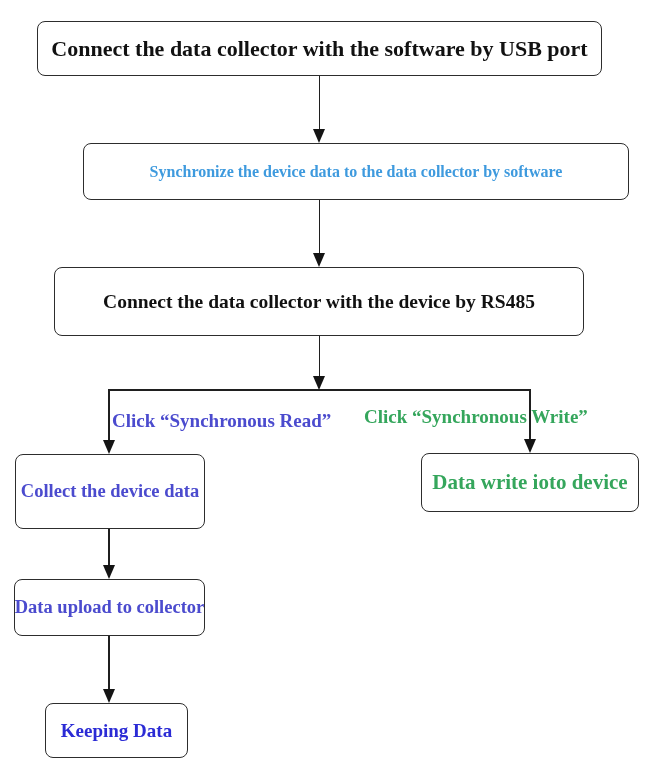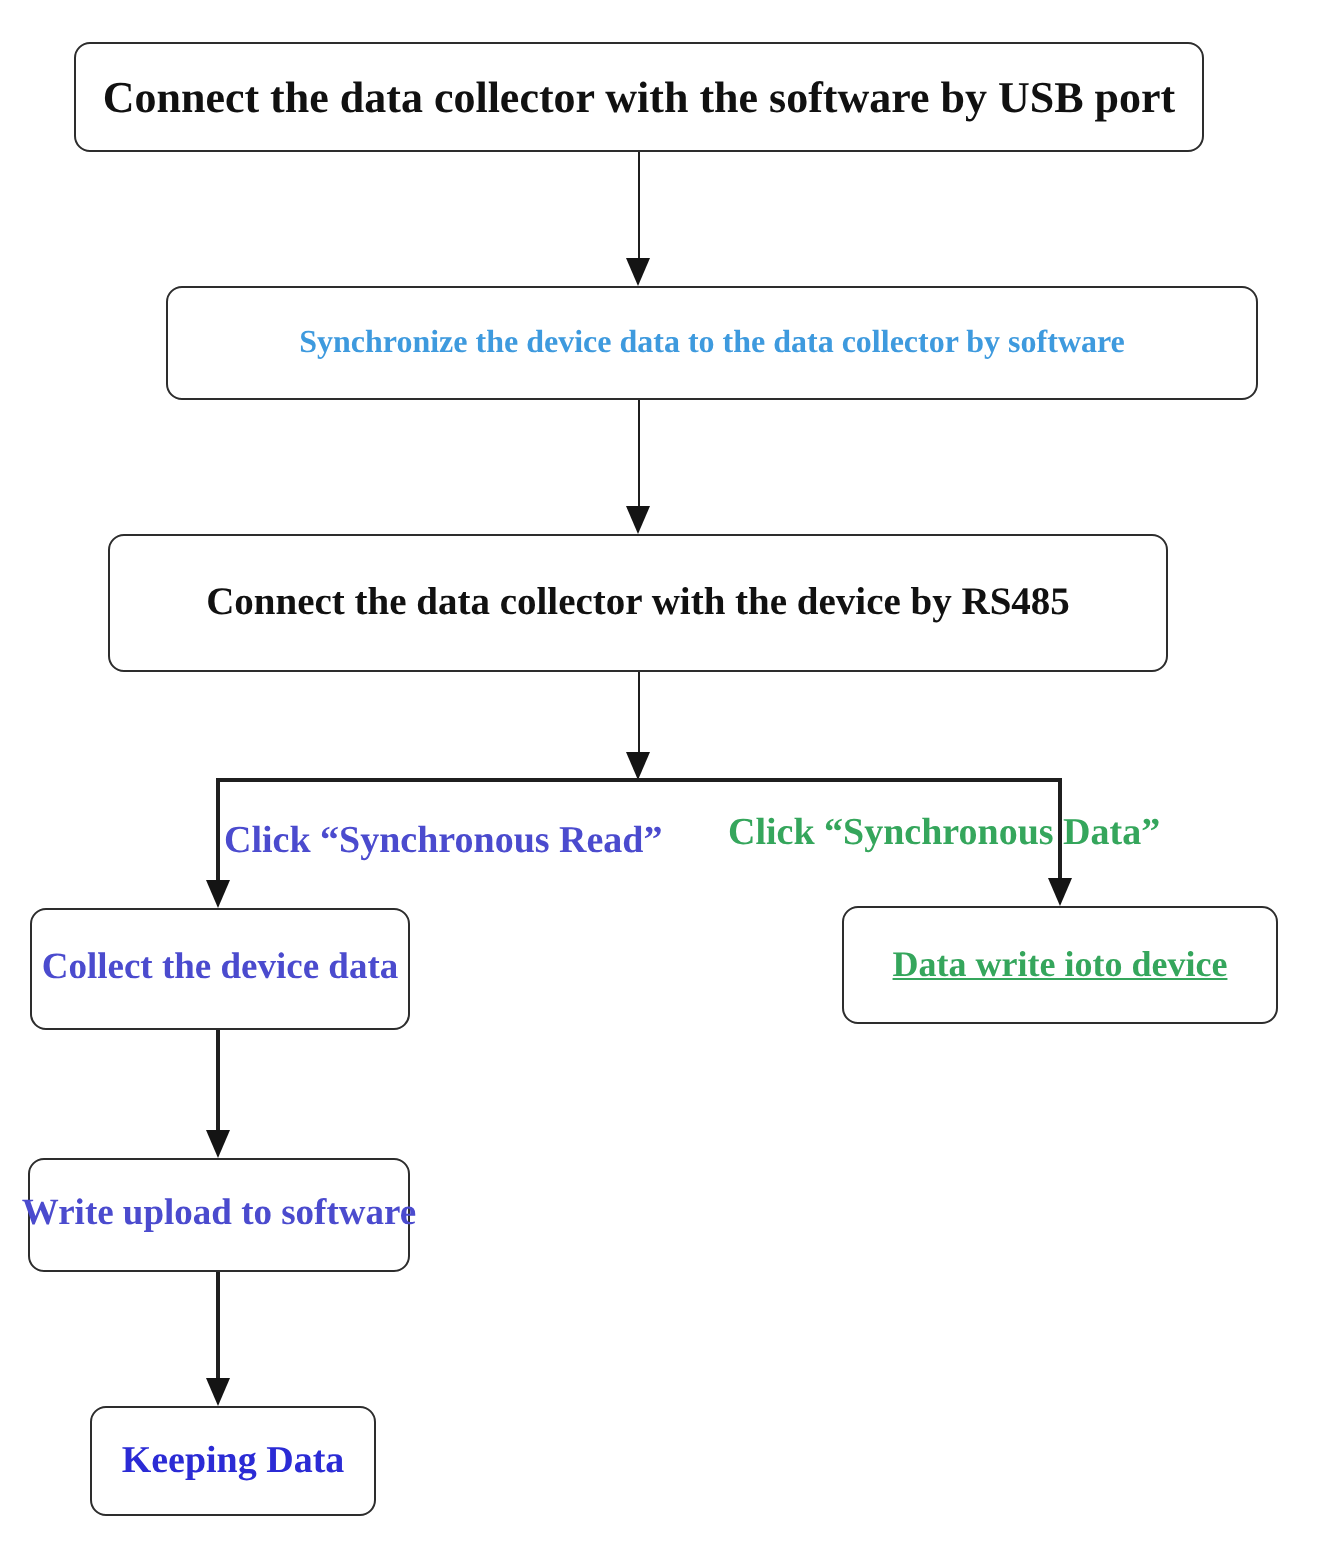--- a/index.html
+++ b/index.html
@@ -26,22 +26,22 @@
     align-items: center;
     justify-content: center;
     white-space: nowrap;
     font-weight: bold;
     overflow: visible;
     box-sizing: border-box;
   }
   .n0 { left: 37px;  top: 21px;  width: 565px; height: 55px; font-size: 22px;  color:#111; }
   .n1 { left: 83px;  top: 143px; width: 546px; height: 57px; font-size: 16px; }
   .n2 { left: 54px;  top: 267px; width: 530px; height: 69px; font-size: 19.5px; color:#111; }
-  .n3 { left: 15px;  top: 454px; width: 190px; height: 61px; font-size: 18.5px; }
-  .n4 { left: 421px; top: 453px; width: 218px; height: 59px; font-size: 18px; text-decoration: underline; }
+  .n3 { left: 15px;  top: 454px; width: 190px; height: 75px; font-size: 18.5px; }
+  .n4 { left: 421px; top: 453px; width: 218px; height: 59px; font-size: 21px; }
   .n5 { left: 14px;  top: 579px; width: 191px; height: 57px; font-size: 18.5px; }
   .n6 { left: 45px;  top: 703px; width: 143px; height: 55px; font-size: 19px; }
 
   
   .vline, .hline {
     position: absolute;
     background: #1f1f1f;
   }
   .vline { width: 1.5px; }
   .hline { height: 1.5px; }
@@ -99,21 +99,21 @@
   <div class="node n0" style="color: rgb(17, 17, 17);">Connect the data collector with the software by USB port</div>
 
   <div class="node n1" style="color: rgb(62, 154, 222);">Synchronize the device data to the data collector by software</div>
 
   <div class="node n2" style="color: rgb(17, 17, 17);">Connect the data collector with the device by RS485</div>
 
   <div class="node n3" style="color: rgb(75, 75, 206);">Collect the device data</div>
 
   <div class="node n4" style="color: rgb(53, 166, 92);">Data write ioto device</div>
 
-  <div class="node n5" style="color: rgb(75, 75, 206);">Write upload to software</div>
+  <div class="node n5" style="color: rgb(75, 75, 206);">Data upload to collector</div>
 
   <div class="node n6" style="color: rgb(43, 43, 213);">Keeping Data</div>
 
   <div class="edge-label el0" style="color: rgb(75, 75, 206);">Click “Synchronous Read”</div>
 
-  <div class="edge-label el1" style="color: rgb(53, 166, 92);">Click “Synchronous Data”</div>
+  <div class="edge-label el1" style="color: rgb(53, 166, 92);">Click “Synchronous Write”</div>
 
 </div>
 
 </body></html>

